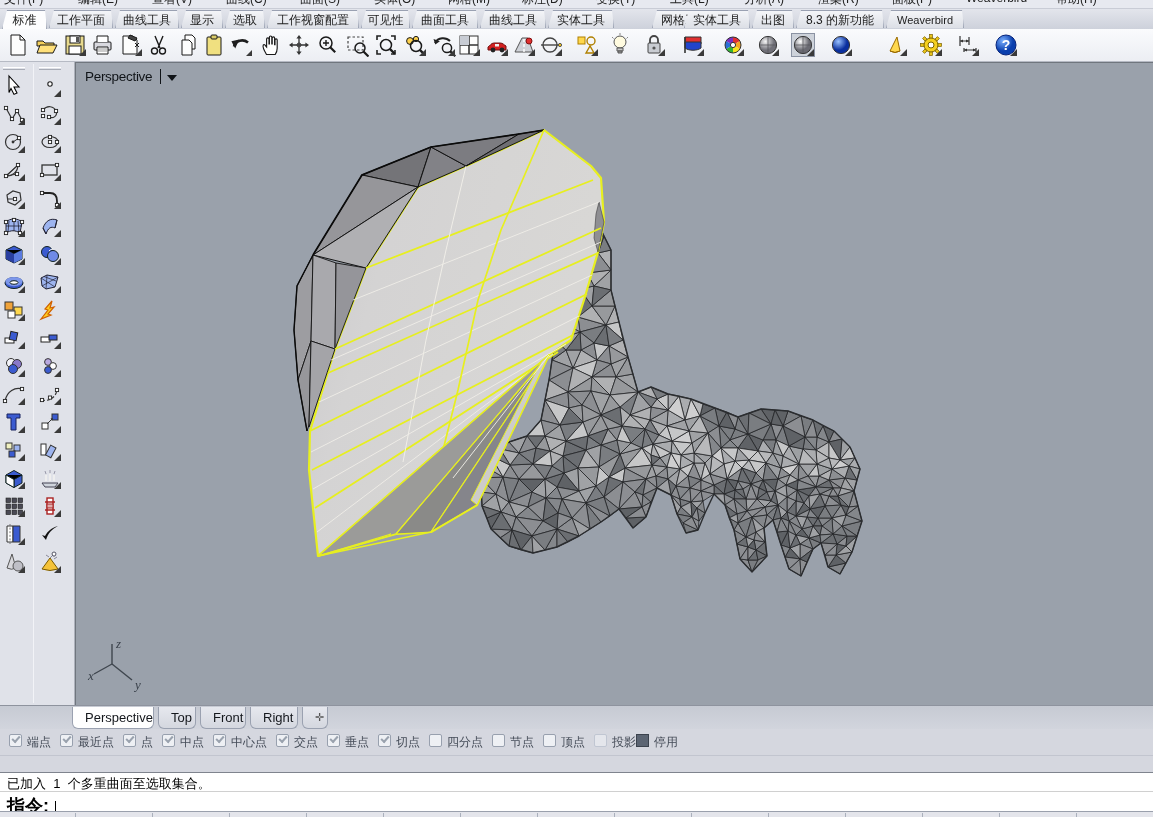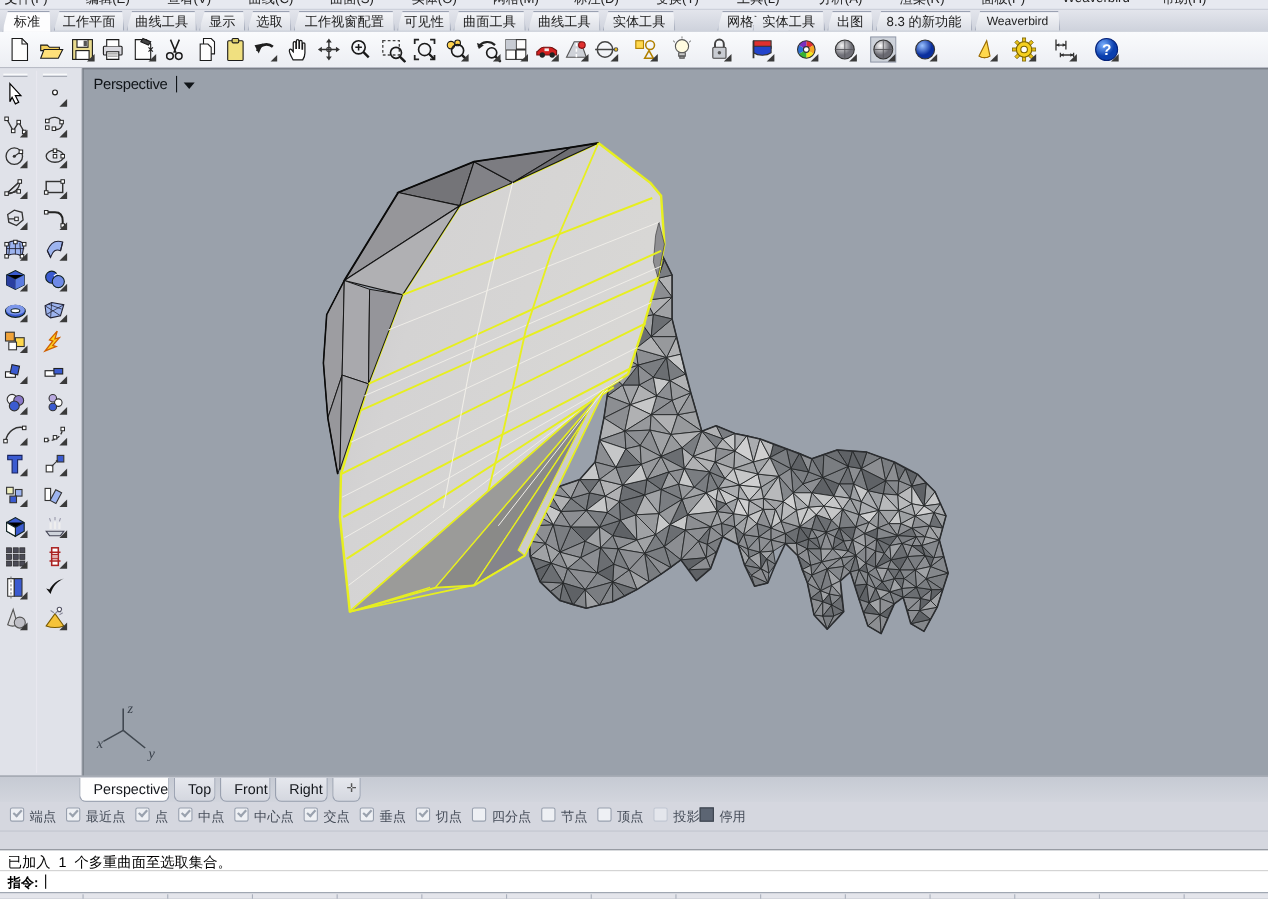--- a/index.html
+++ b/index.html
@@ -25,21 +25,21 @@
  background:linear-gradient(#e6e8ee,#d4d7df);border:1px solid #9aa1b0;border-top:none;border-radius:0 0 6px 6px;padding:0 12px}
 .vtab.active{background:#fefefe;font-weight:normal;z-index:2}
 .osnap{position:absolute;left:0;top:729px;width:1153px;height:26px;background:#d5d7df;display:flex;align-items:center;font-size:12px;color:#454c58}
 .osnap .it{display:flex;margin-left:9px}
 .cb{width:13px;height:13px;background:#eef0f4;border:1px solid #98a0ae;margin-right:5px;position:relative;border-radius:2px}
 .cb.c:after{content:"";position:absolute;left:2px;top:1px;width:6px;height:3px;border-left:2px solid #9aa2ae;border-bottom:2px solid #9aa2ae;transform:rotate(-48deg)}
 .cb.dim{background:#e4e6ec;border-color:#c0c6d2}
 .cb.dark{background:#5c6573;border:1px solid #3c434e;border-radius:0}
 .gap2{position:absolute;left:0;top:755px;width:1153px;height:17px;background:#d5d7df;border-top:1px solid #c2c5cf}
 .hist{position:absolute;left:0;top:772px;width:1153px;height:19px;background:#fff;border-top:1px solid #7f848e;font-size:13px;color:#000;padding:2px 0 0 7px}
-.cmd{position:absolute;left:0;top:791px;width:1153px;height:20px;background:#fff;border-top:1px solid #d0d0d0;font-size:12px;color:#000;padding:2px 0 0 7px}
+.cmd{position:absolute;left:0;top:791px;width:1153px;height:20px;background:#fff;border-top:1px solid #d0d0d0;font-size:18px;color:#000;padding:2px 0 0 7px}
 .cmd b{font-weight:bold}
 .caret{display:inline-block;width:1px;height:13px;background:#000;margin-left:6px;vertical-align:-2px}
 .status{position:absolute;left:0;top:811px;width:1153px;height:6px;background:#e4e5eb;border-top:1px solid #9aa0ac}
 .status i{position:absolute;top:1px;width:1px;height:6px;background:#aab0bc}
 </style></head><body>
 <div class="menustrip">
     <span style="left:4px">文件(F)</span>
     <span style="left:78px">编辑(E)</span>
     <span style="left:152px">查看(V)</span>
     <span style="left:226px">曲线(C)</span>

